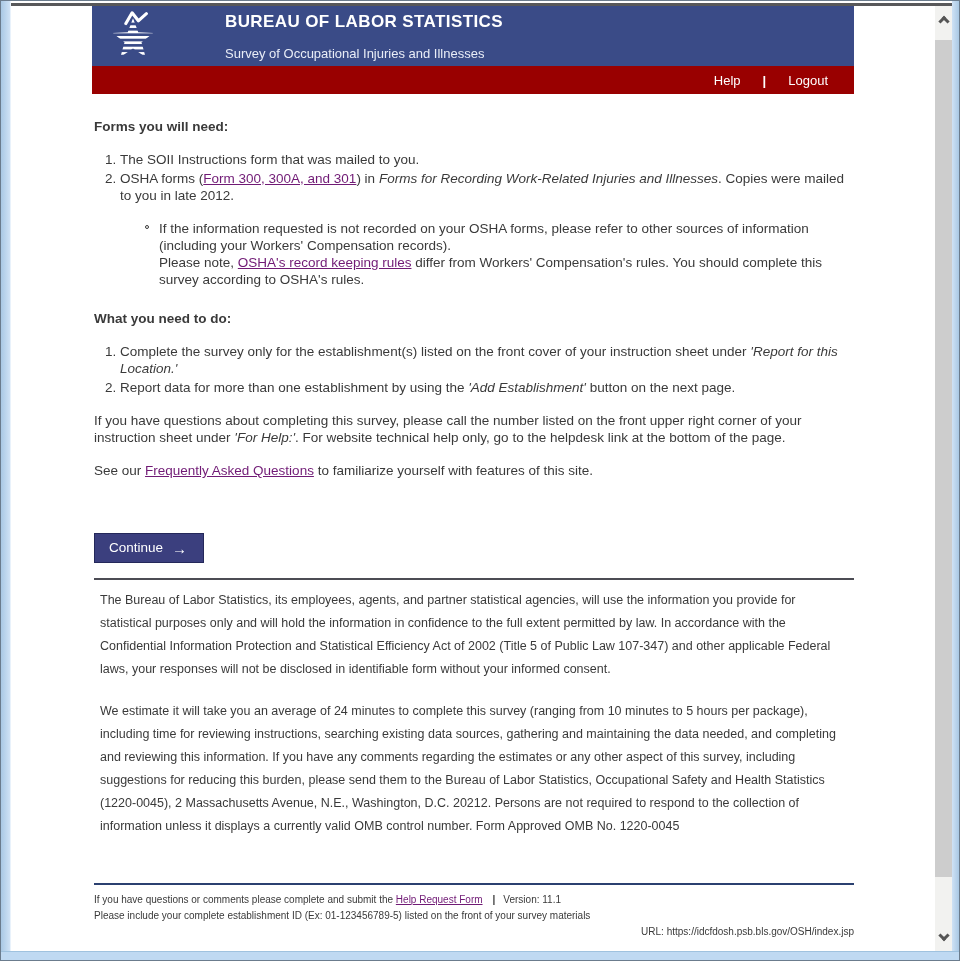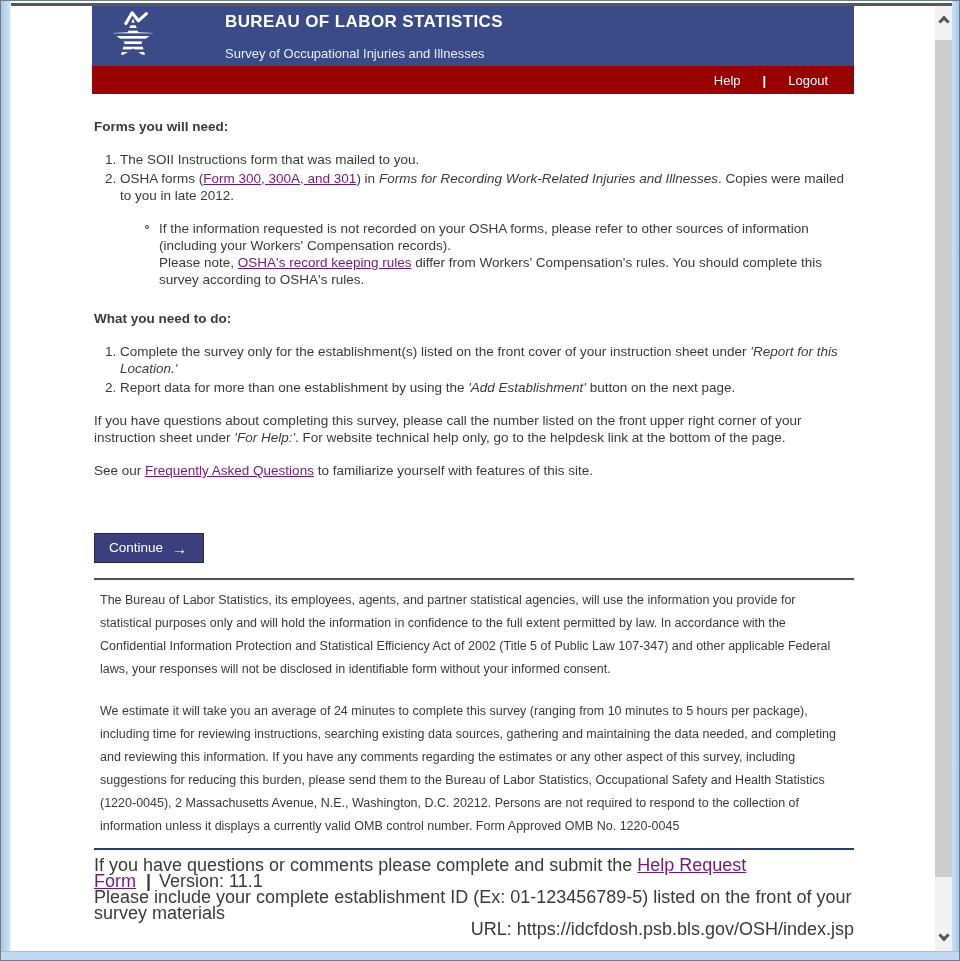--- a/index.html
+++ b/index.html
@@ -128,22 +128,22 @@
 
   .legal {
     padding: 9px 2px 0 6px;
     font-size: 12.5px; line-height: 23px; color: #3a3a3a;
     width: 756px;
   }
   .legal p { margin: 0 0 19px 0; }
 
   
   .footer {
-    position: absolute; left: 83px; top: 842px; width: 760px;
-    font-size: 18px; color: #3a3a3a; line-height: 16px;
+    position: absolute; left: 83px; top: 877px; width: 760px;
+    font-size: 10px; color: #3a3a3a; line-height: 16px;
   }
   .footrule { border-top: 2px solid #2b4070; margin-bottom: 7px; }
   .footer .fline { margin-bottom: 0; }
   .footer .fsep { font-weight: bold; margin: 0 8px 0 10px; }
   .footer .url-line { text-align: right; margin-top: 0; }
 </style>
 </head>
 <body>
 
 <div id="window">

